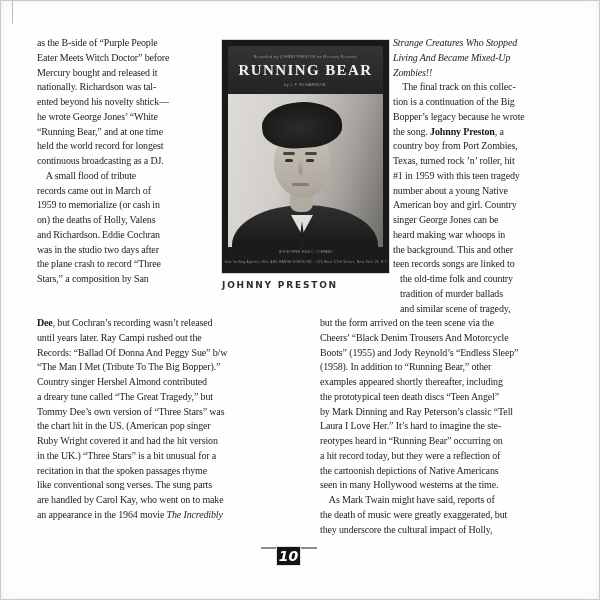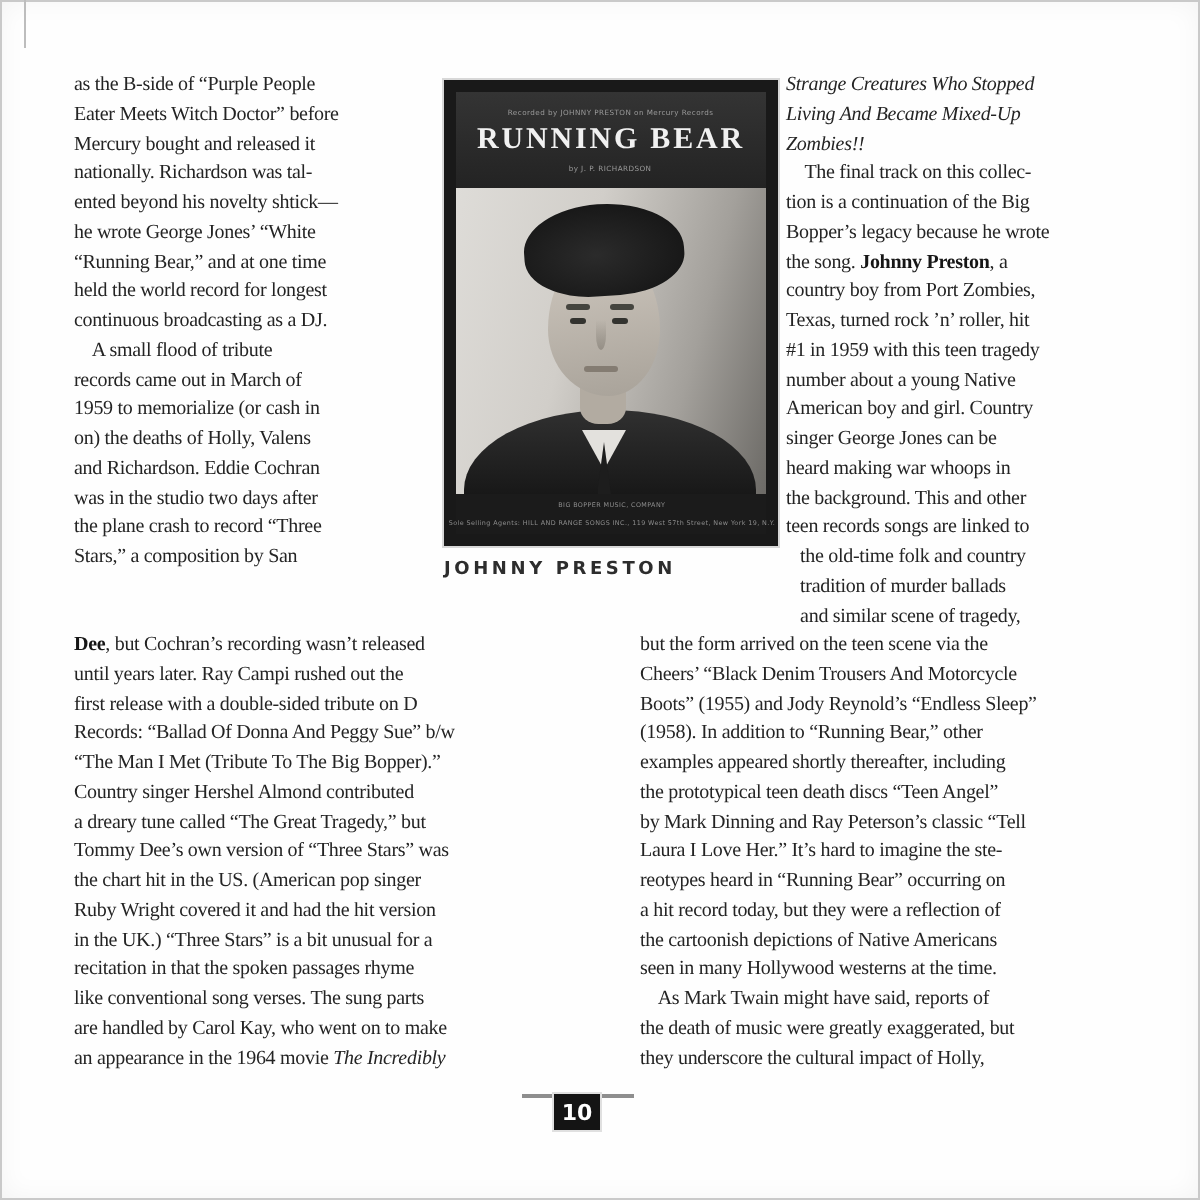--- a/index.html
+++ b/index.html
@@ -80,21 +80,21 @@
   }
 
   
   .footer-rule{position:absolute;left:261px;top:547px;width:56px;height:2px;background:#8e8e8e;}
   .page-badge{
     position:absolute;left:277px;top:547px;width:23px;height:18px;background:#141414;
     display:flex;align-items:center;justify-content:center;
     box-shadow:0 0 0 1px #e0e0e0;
   }
   .page-badge span{
-    font-family:"DejaVu Sans", sans-serif;font-weight:bold;font-size:11px;color:#ffffff;
+    font-family:"DejaVu Sans", sans-serif;font-weight:bold;font-size:14px;color:#ffffff;font-style:italic;
   }
 </style>
 </head>
 <body>
 
 <div class="page">
   <div class="scan-edge"></div>
 
   <div class="textblock" id="col-left-top">
       <div class="line">as the B-side of “Purple People</div>
@@ -112,21 +112,20 @@
       <div class="line">on) the deaths of Holly, Valens</div>
       <div class="line">and Richardson. Eddie Cochran</div>
       <div class="line">was in the studio two days after</div>
       <div class="line">the plane crash to record “Three</div>
       <div class="line">Stars,” a composition by San</div>
     </div>
 
   <div class="textblock" id="col-left-bottom">
       <div class="line"><b>Dee</b>, but Cochran’s recording wasn’t released</div>
       <div class="line">until years later. Ray Campi rushed out the</div>
-      <div class="line">first release with a double-sided tribute on D</div>
       <div class="line">Records: “Ballad Of Donna And Peggy Sue” b/w</div>
       <div class="line">“The Man I Met (Tribute To The Big Bopper).”</div>
       <div class="line">Country singer Hershel Almond contributed</div>
       <div class="line">a dreary tune called “The Great Tragedy,” but</div>
       <div class="line">Tommy Dee’s own version of “Three Stars” was</div>
       <div class="line">the chart hit in the US. (American pop singer</div>
       <div class="line">Ruby Wright covered it and had the hit version</div>
       <div class="line">in the UK.) “Three Stars” is a bit unusual for a</div>
       <div class="line">recitation in that the spoken passages rhyme</div>
       <div class="line">like conventional song verses. The sung parts</div>

